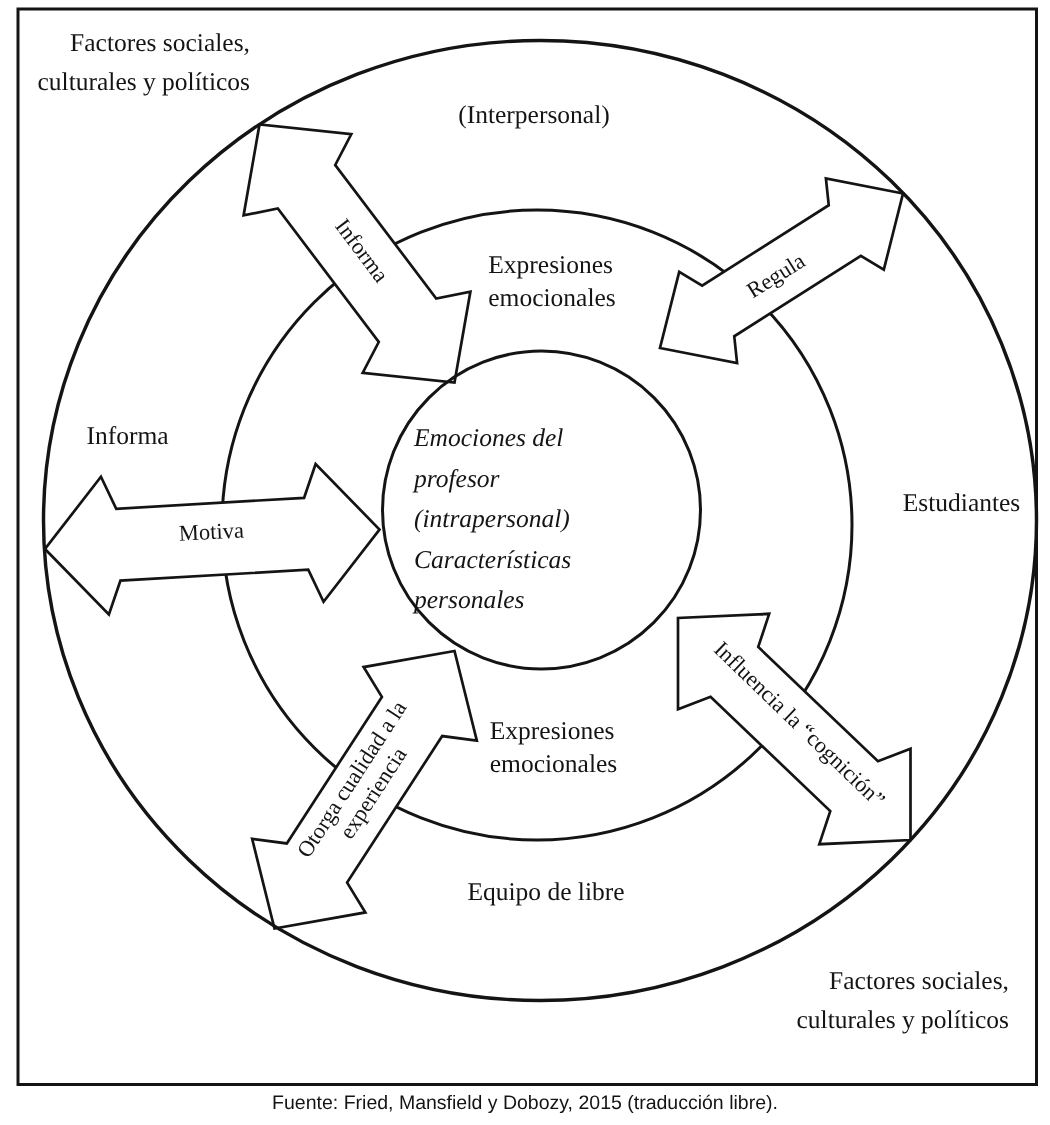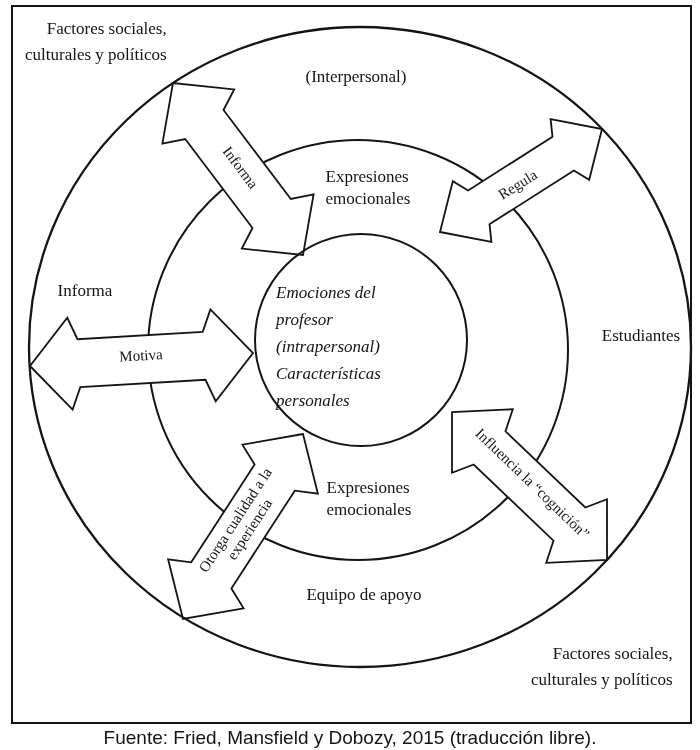--- a/index.html
+++ b/index.html
@@ -11,21 +11,21 @@
   .ring{fill:none;stroke:#141414;stroke-width:2;}
   .ring.outer{stroke-width:2.3;}
   .arrow-shape{fill:#ffffff;stroke:#141414;stroke-width:1.8;stroke-linejoin:miter;}
   .label{position:absolute;z-index:2;text-align:left;font-size:17px;line-height:1.3;
          white-space:pre-line;transform:translate(-50%,-50%);}
   .label.tl{transform:none;text-align:right;line-height:1.55;}
   .label.center-block{line-height:27px;width:170px;font-style:italic;}
   .arrow-label{position:absolute;z-index:3;font-size:15px;line-height:1.15;text-align:center;
                white-space:pre-line;}
   .caption{position:absolute;z-index:2;left:350px;top:727px;transform:translateX(-50%);
-           font-family:"Liberation Sans",sans-serif;font-size:19px;color:#141414;white-space:nowrap;}
+           font-family:"Liberation Sans",sans-serif;font-size:13px;color:#141414;white-space:nowrap;}
 </style>
 </head>
 <body>
 
 <div class="stage">
 
   <div class="frame"></div>
 
   <svg class="canvas" width="700" height="750" viewBox="0 0 700 750">
     <ellipse class="ring" cx="358" cy="350" rx="210" ry="210"></ellipse>
@@ -54,21 +54,21 @@
 profesor
 (intrapersonal)
 Características
 personales</div>
 
   <div class="label" style="left:641px;top:336px;">Estudiantes</div>
 
   <div class="label" style="left:369px;top:499px;">Expresiones
 emocionales</div>
 
-  <div class="label" style="left:364px;top:595px;">Equipo de apoyo</div>
+  <div class="label" style="left:364px;top:595px;">Equipo de libre</div>
 
   <div class="label tl" style="left:531px;top:641px;">Factores sociales,
 culturales y políticos</div>
 
   <div class="arrow-label" style="left: 240px; top: 168px; transform: translate(-50%, -50%) rotate(53deg);">Informa</div>
   <div class="arrow-label" style="left: 518px; top: 185px; transform: translate(-50%, -50%) rotate(-32deg);">Regula</div>
   <div class="arrow-label" style="left: 141px; top: 356px; transform: translate(-50%, -50%) rotate(-3deg);">Motiva</div>
   <div class="arrow-label" style="left: 243px; top: 525px; transform: translate(-50%, -50%) rotate(-57deg);">Otorga cualidad a la
 experiencia</div>
   <div class="arrow-label" style="left: 532px; top: 484px; transform: translate(-50%, -50%) rotate(44deg);">Influencia la “cognición”</div>

